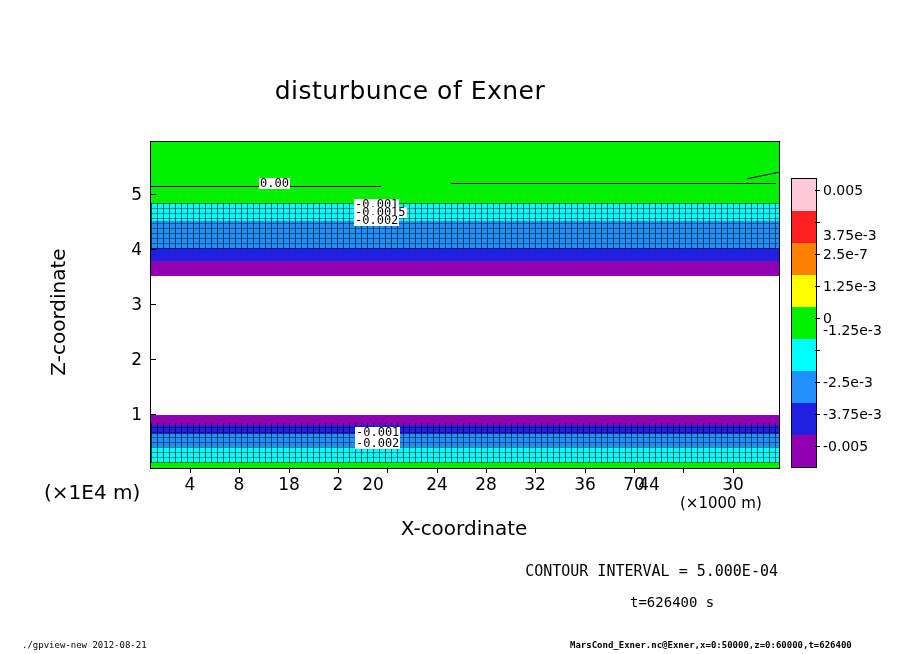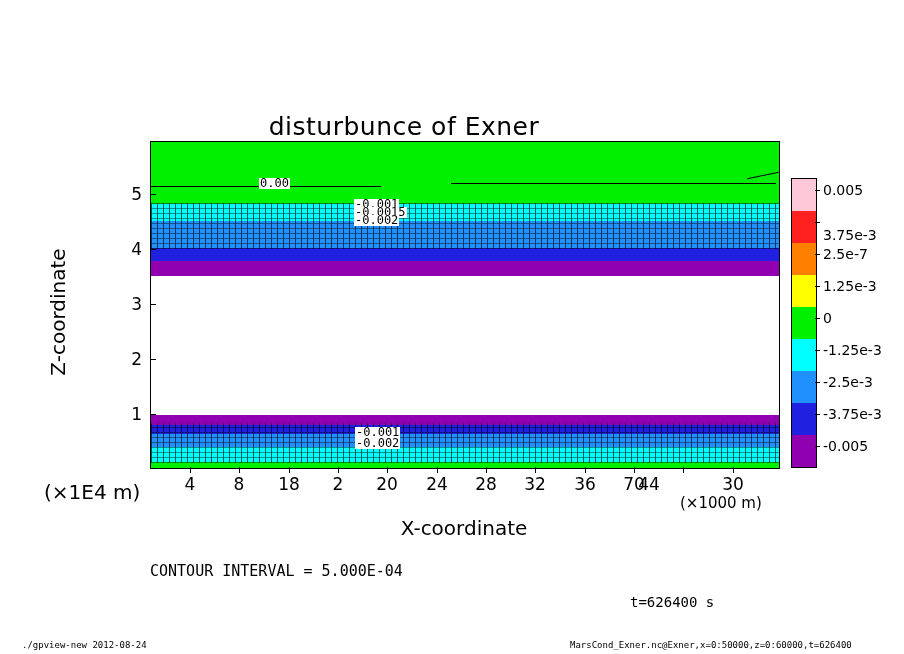--- a/index.html
+++ b/index.html
@@ -7,25 +7,24 @@
     width:904px;height:654px;
     background:#ffffff;
     font-family:"DejaVu Sans", sans-serif;
     color:#000;
     position:relative;
     overflow:hidden;
   }
   .abs{position:absolute;}
 
   #title{
-    left:10px;top:76px;width:788px;
+    left:16px;top:76px;width:788px;
     text-align:center;
     font-size:25px;
     letter-spacing:0.5px;
-    margin-top:36px;
   }
 
   
   #plot-frame{
     left:150px;top:141px;width:628px;height:326px;
     border:1px solid #000;
     background:#ffffff;
     overflow:hidden;
   }
   .band{position:absolute;left:0;width:100%;}
@@ -63,25 +62,25 @@
     left:-42px;top:300px;width:200px;text-align:center;
     font-size:20px;
     transform:rotate(-90deg);
     transform-origin:50% 50%;
   }
   #xlabel{left:150px;top:516px;width:628px;text-align:center;font-size:20px;}
 
   #xunit{left:44px;top:480px;font-size:20px;}
   #zunit{left:680px;top:494px;font-size:15px;}
 
-  #contour-interval{left:150px;top:562px;width:628px;text-align:left;font-size:15px;font-family:"DejaVu Sans Mono", monospace;}
+  #contour-interval{left:150px;top:562px;width:628px;text-align:right;font-size:15px;font-family:"DejaVu Sans Mono", monospace;}
   #time-label{left:630px;top:594px;font-size:14px;font-family:"DejaVu Sans Mono", monospace;}
 
   #footer-left{left:22px;top:640px;font-size:9px;font-family:"DejaVu Sans Mono", monospace;}
-  #footer-right{left:570px;top:640px;font-size:9px;font-family:"DejaVu Sans Mono", monospace;}
+  #footer-right{left:570px;top:640px;font-size:9px;font-family:"DejaVu Sans Mono", monospace;font-weight:bold;}
 
   
   #colorbar{
     left:791px;top:178px;width:24px;height:288px;
     border:1px solid #000;
     overflow:hidden;
   }
   #colorbar div{width:100%;}
   .cbtick{position:absolute;left:815px;width:5px;height:0;border-top:1px solid #000;}
   .cblabel{position:absolute;left:823px;font-size:14px;transform:translateY(-50%);white-space:nowrap;}
@@ -130,21 +129,21 @@
 <div class="abs xtick" style="left:535px;"></div>
 <div class="abs xtick" style="left:585px;"></div>
 <div class="abs xtick" style="left:634px;"></div>
 <div class="abs xtick" style="left:683px;"></div>
 <div class="abs xtick" style="left:733px;"></div>
 
 <div class="abs xticklabel" style="left:190px;">4</div>
 <div class="abs xticklabel" style="left:239px;">8</div>
 <div class="abs xticklabel" style="left:289px;">18</div>
 <div class="abs xticklabel" style="left:338px;">2</div>
-<div class="abs xticklabel" style="left:387px;">20</div>
+<div class="abs xticklabel" style="left:373px;">20</div>
 <div class="abs xticklabel" style="left:437px;">24</div>
 <div class="abs xticklabel" style="left:486px;">28</div>
 <div class="abs xticklabel" style="left:535px;">32</div>
 <div class="abs xticklabel" style="left:585px;">36</div>
 <div class="abs xticklabel" style="left:634px;">70</div>
 <div class="abs xticklabel" style="left:649px;">44</div>
 <div class="abs xticklabel" style="left:733px;">30</div>
 
 <div class="abs ytick" style="top:414px;"></div>
 <div class="abs ytick" style="top:359px;"></div>
@@ -160,21 +159,21 @@
 
 <div class="abs" id="ylabel">Z-coordinate</div>
 <div class="abs" id="xlabel">X-coordinate</div>
 
 <div class="abs" id="xunit">(×1E4 m)</div>
 <div class="abs" id="zunit">(×1000 m)</div>
 
 <div class="abs" id="contour-interval">CONTOUR INTERVAL = 5.000E-04</div>
 <div class="abs" id="time-label">t=626400 s</div>
 
-<div class="abs" id="footer-left">./gpview-new   2012-08-24</div>
+<div class="abs" id="footer-left">./gpview-new   2012-08-21</div>
 <div class="abs" id="footer-right">MarsCond_Exner.nc@Exner,x=0:50000,z=0:60000,t=626400</div>
 
 <div class="abs" id="colorbar">
   <div style="height:32px;background:#ffc8d8;"></div>
   <div style="height:32px;background:#ff2020;"></div>
   <div style="height:32px;background:#ff8000;"></div>
   <div style="height:32px;background:#ffff00;"></div>
   <div style="height:32px;background:#00f000;"></div>
   <div style="height:32px;background:#00ffff;"></div>
   <div style="height:32px;background:#2090ff;"></div>
@@ -190,16 +189,16 @@
 <div class="abs cbtick" style="top:350px;"></div>
 <div class="abs cbtick" style="top:382px;"></div>
 <div class="abs cbtick" style="top:414px;"></div>
 <div class="abs cbtick" style="top:446px;"></div>
 
 <div class="abs cblabel" style="top:190px;">0.005</div>
 <div class="abs cblabel" style="top:235px;">3.75e-3</div>
 <div class="abs cblabel" style="top:254px;">2.5e-7</div>
 <div class="abs cblabel" style="top:286px;">1.25e-3</div>
 <div class="abs cblabel" style="top:318px;">0</div>
-<div class="abs cblabel" style="top:350px;">-1.25e-3</div>
+<div class="abs cblabel" style="top:330px;">-1.25e-3</div>
 <div class="abs cblabel" style="top:382px;">-2.5e-3</div>
 <div class="abs cblabel" style="top:414px;">-3.75e-3</div>
 <div class="abs cblabel" style="top:446px;">-0.005</div>
 
 </body></html>

